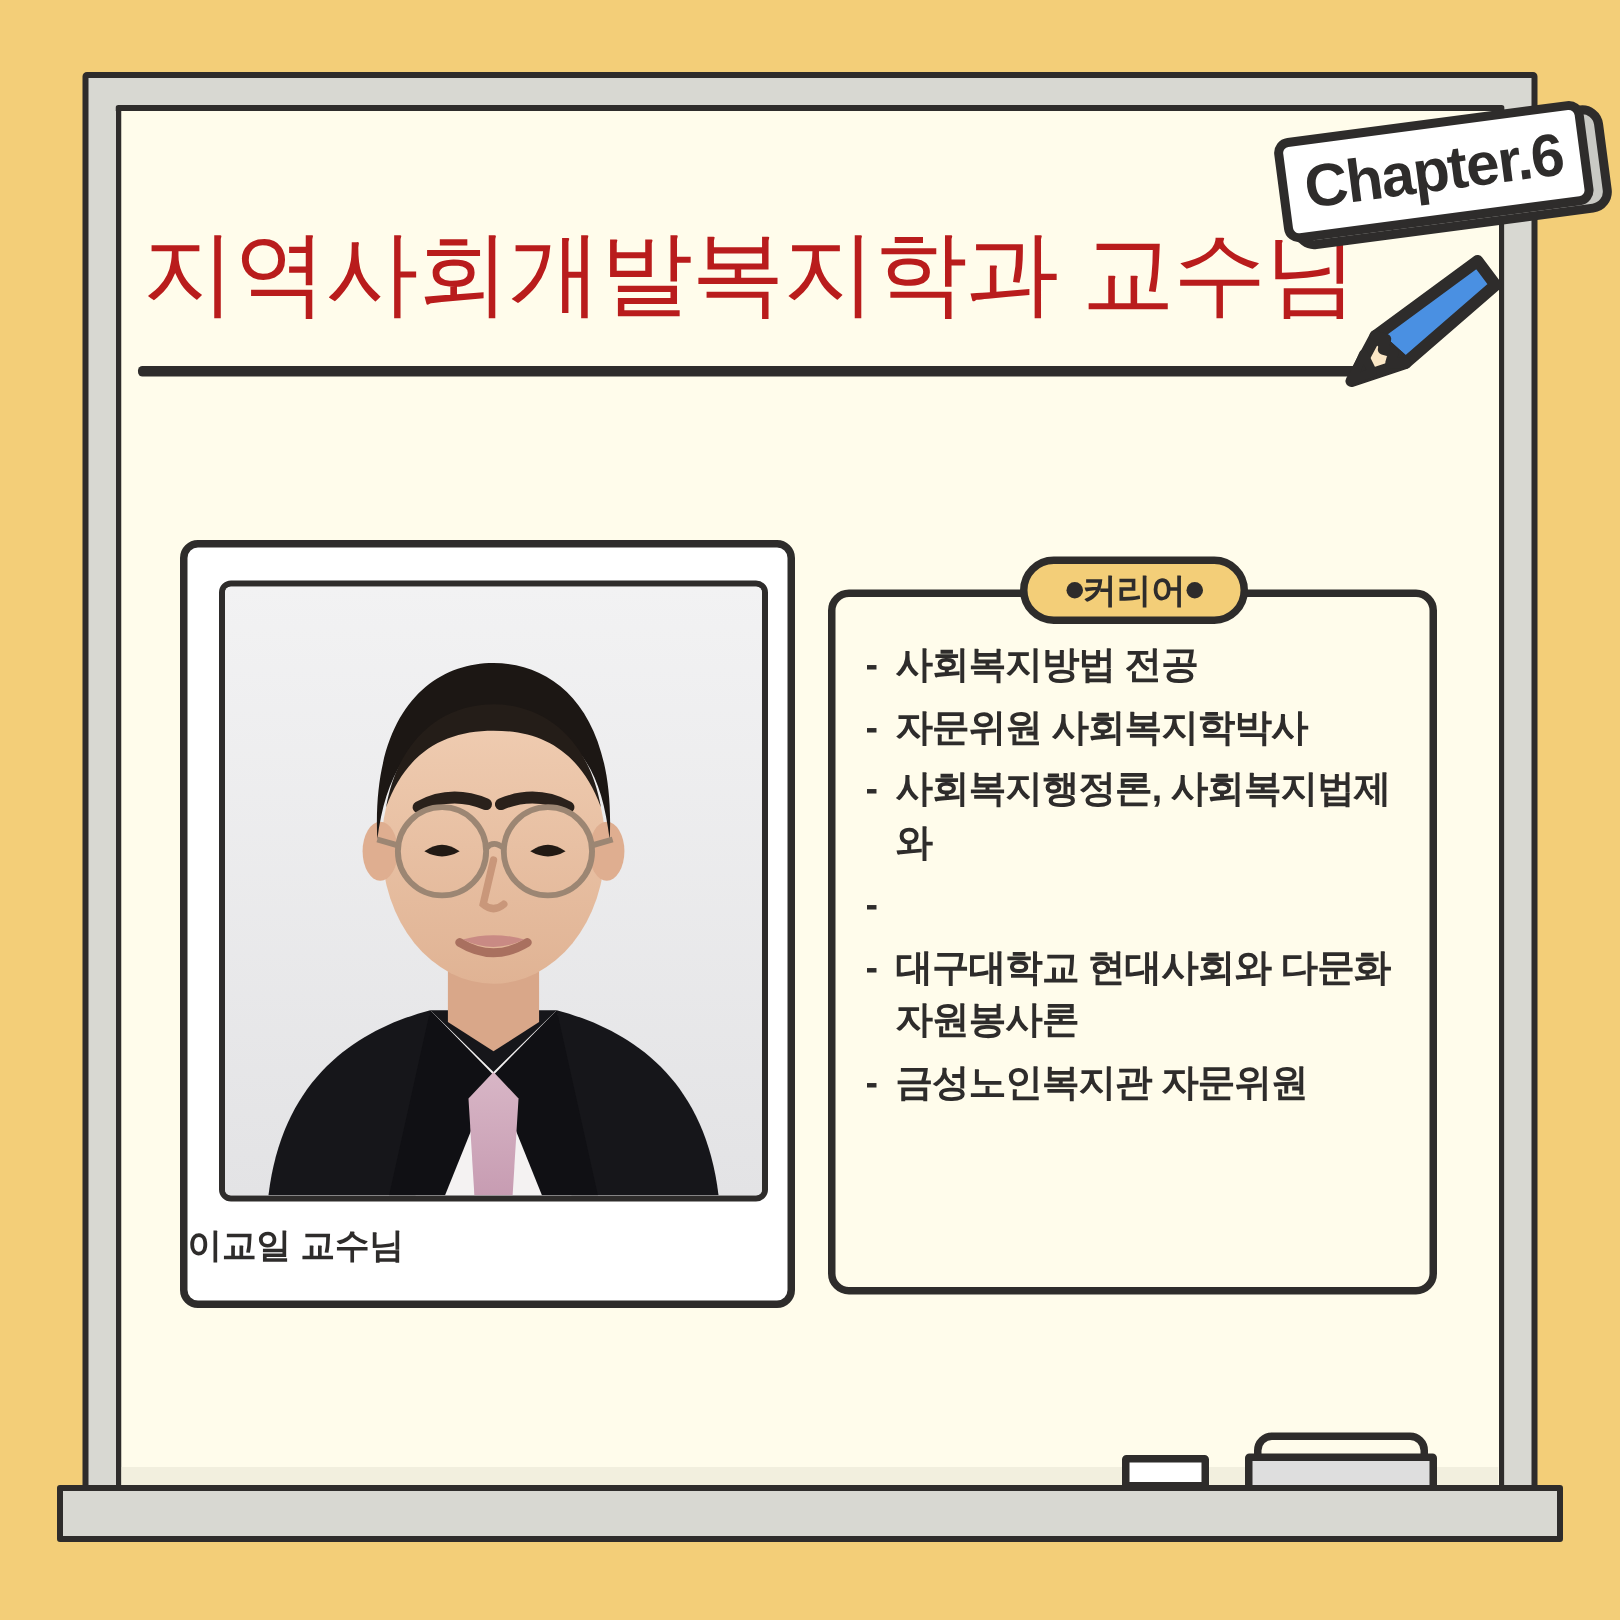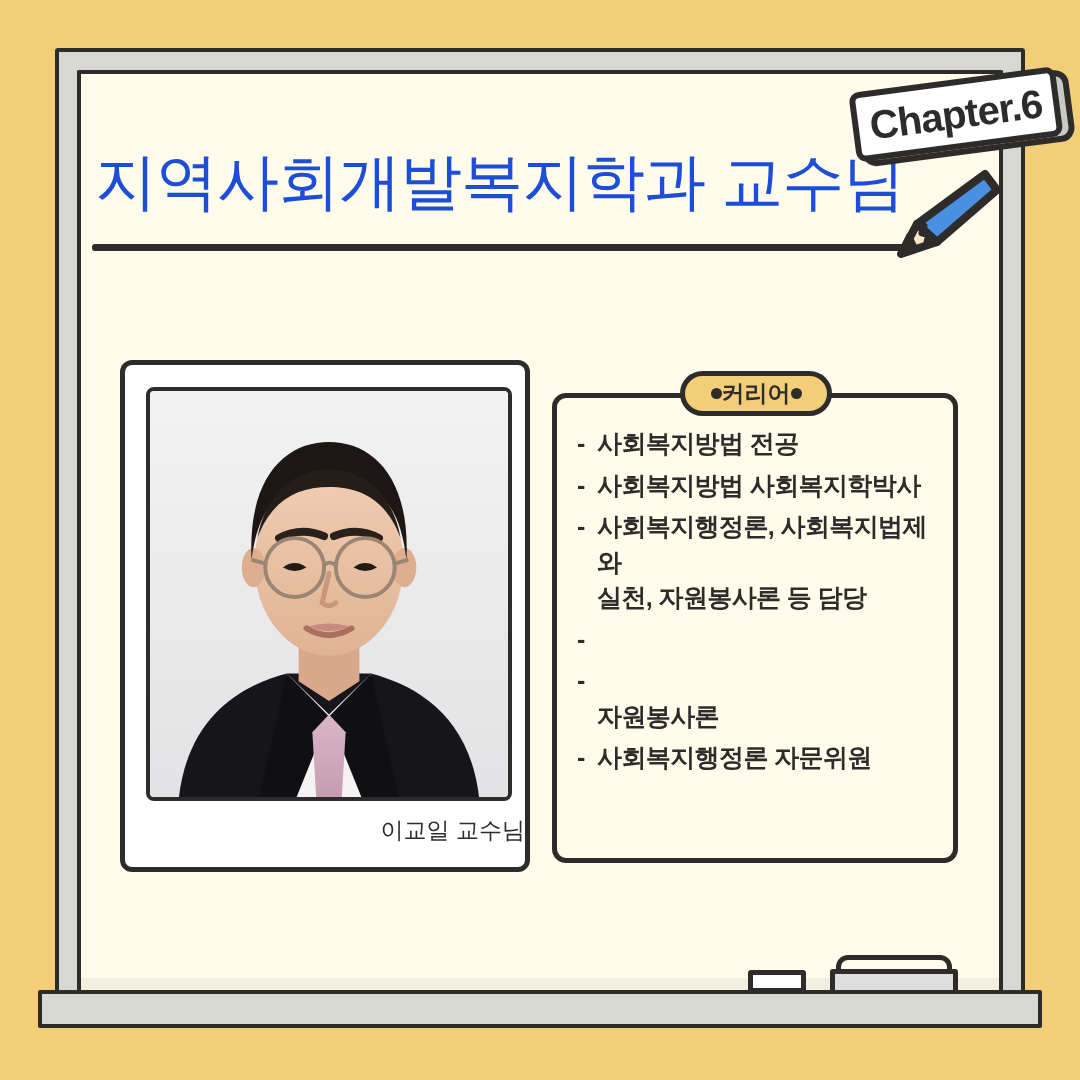--- a/index.html
+++ b/index.html
@@ -99,21 +99,21 @@
     z-index: 13;
   }
 
   
   .title {
     position: absolute;
     left: 95px;
     top: 140px;
     font-size: 62px;
     font-weight: 400;
-    color: #1d4ed8;
+    color: #b91c1c;
     letter-spacing: -1px;
     white-space: nowrap;
     z-index: 6;
   }
 
   .title-rule {
     position: absolute;
     left: 92px;
     top: 244px;
     width: 830px;
@@ -192,25 +192,24 @@
     border-radius: 8px;
     overflow: hidden;
     background: #e9e9ea;
   }
 
   .photo-caption {
     position: absolute;
     left: 0;
     right: 0;
     top: 450px;
-    text-align: right;
+    text-align: left;
     font-size: 23px;
-    font-weight: normal;
+    font-weight: bold;
     color: #2e2c2b;
-    padding-left: 48px;
   }
 
   
   .career-card {
     position: absolute;
     left: 552px;
     top: 393px;
     width: 406px;
     height: 470px;
     background: #fffceb;
@@ -365,37 +364,37 @@
 </div>
 
 <div class="career-card">
   <ul class="career-list" id="career-list">
       <li class="career-item">
         <span class="career-dash">-</span>
         <span class="career-text"><span>사회복지방법 전공</span></span>
       </li>
       <li class="career-item">
         <span class="career-dash">-</span>
-        <span class="career-text"><span>사회복지방법 사회복지학박사</span></span>
-      </li>
-      <li class="career-item">
-        <span class="career-dash">-</span>
-        <span class="career-text"><span>사회복지행정론, 사회복지법제와</span><br><span>실천, 자원봉사론 등 담당</span></span>
+        <span class="career-text"><span>자문위원 사회복지학박사</span></span>
+      </li>
+      <li class="career-item">
+        <span class="career-dash">-</span>
+        <span class="career-text"><span>사회복지행정론, 사회복지법제와</span><br></span>
       </li>
       <li class="career-item">
         <span class="career-dash">-</span>
         <span class="career-text"><br></span>
       </li>
       <li class="career-item">
         <span class="career-dash">-</span>
-        <span class="career-text"><br><span>자원봉사론</span></span>
-      </li>
-      <li class="career-item">
-        <span class="career-dash">-</span>
-        <span class="career-text"><span>사회복지행정론 자문위원</span></span>
+        <span class="career-text"><span>대구대학교 현대사회와 다문화</span><br><span>자원봉사론</span></span>
+      </li>
+      <li class="career-item">
+        <span class="career-dash">-</span>
+        <span class="career-text"><span>금성노인복지관 자문위원</span></span>
       </li>
     </ul>
 </div>
 
 <div class="career-badge">
   <span class="dot"></span>
   <span class="badge-label">커리어</span>
   <span class="dot"></span>
 </div>
 

